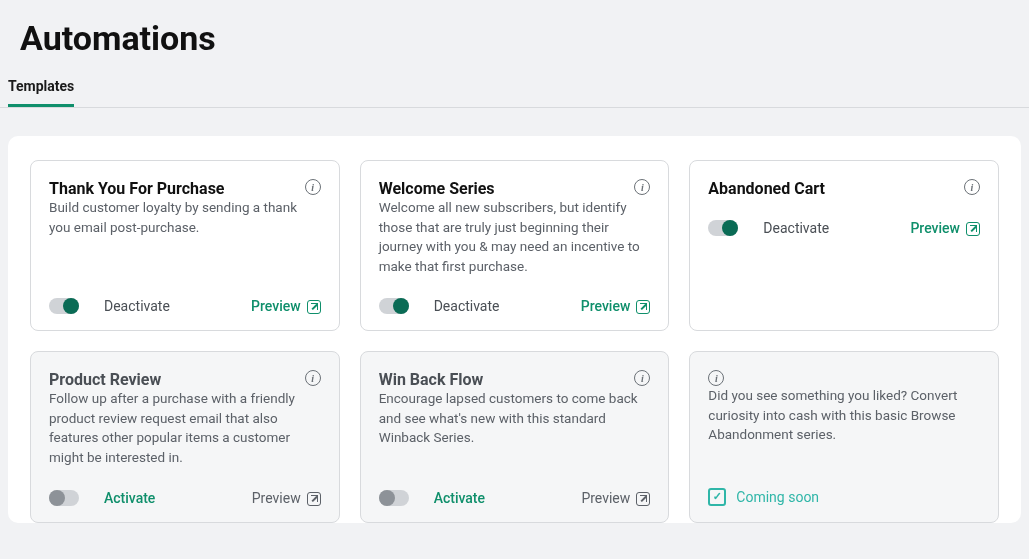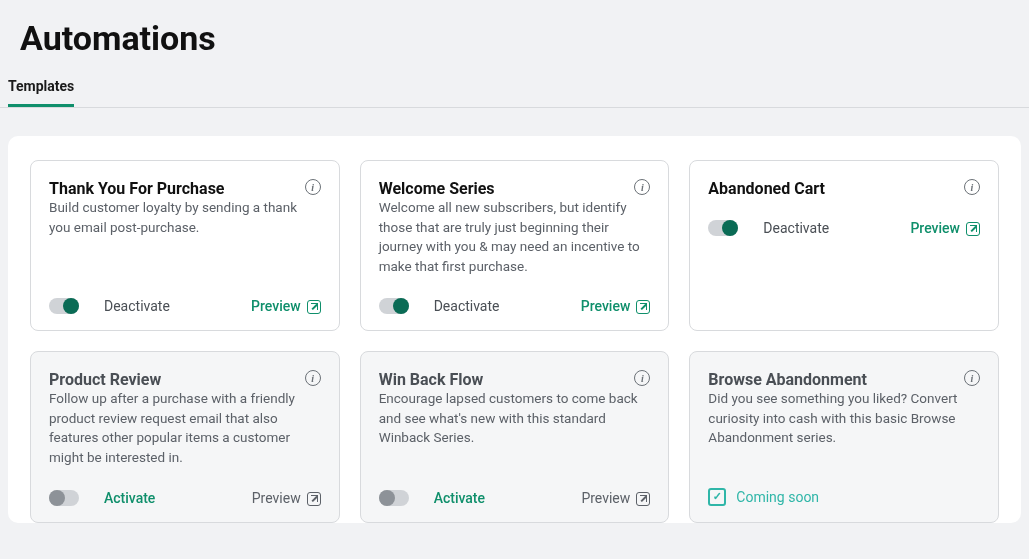--- a/index.html
+++ b/index.html
@@ -282,21 +282,20 @@
         </div>
         <div class="preview-link muted">
           <span>Preview</span>
           <span class="ext-icon"></span>
         </div>
       </div>
     </div>
 
     <div class="card inactive">
       <div class="card-header">
-        <div class="card-title">Browse Abandonment</div>
         <span class="info-icon">i</span>
       </div>
       <div class="card-desc">Did you see something you liked? Convert curiosity into cash with this basic Browse Abandonment series.</div>
       <div class="coming-wrap">
         <span class="check-box-icon">✓</span>
         <span class="coming-label">Coming soon</span>
       </div>
     </div>
 
   </div>

